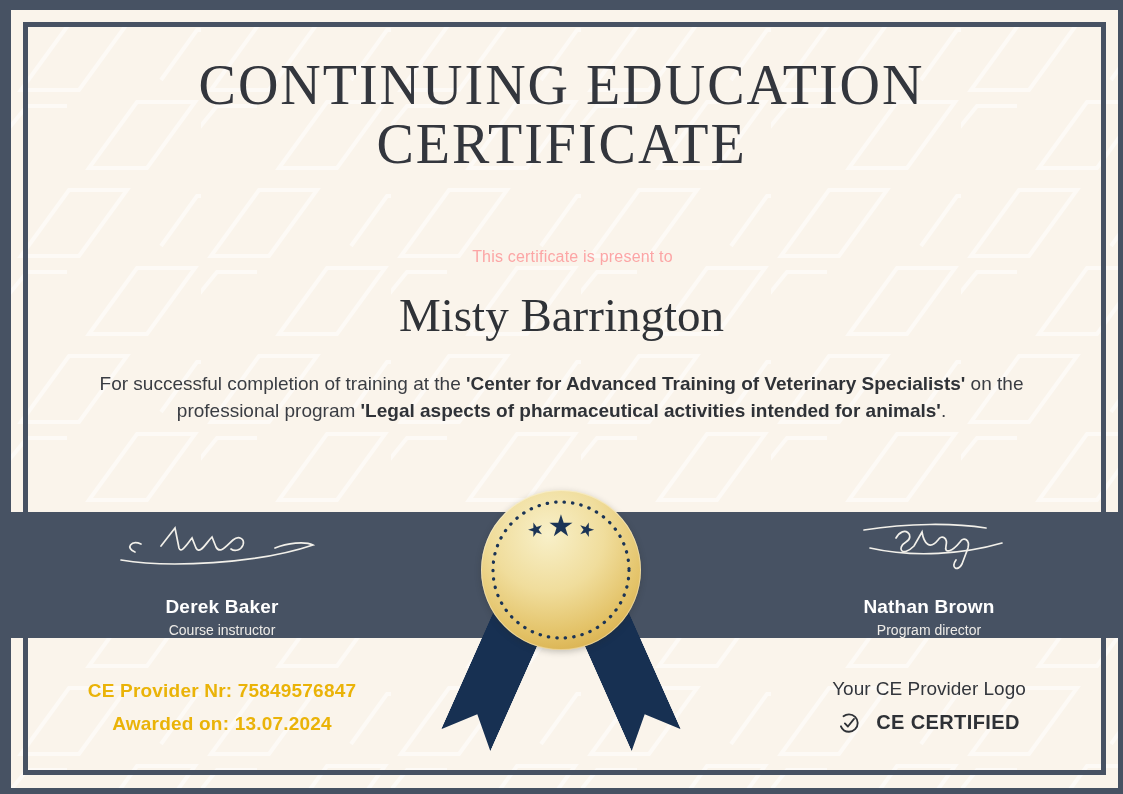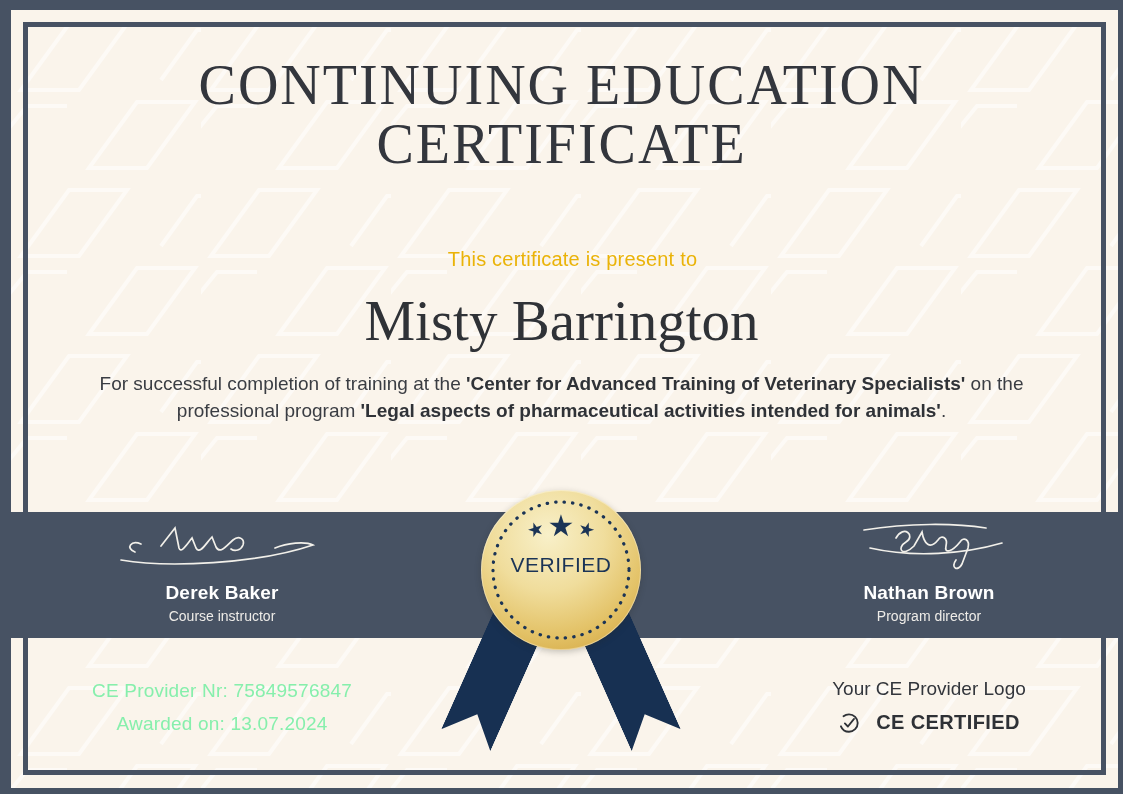--- a/index.html
+++ b/index.html
@@ -24,46 +24,46 @@
   
   .title {
     position:absolute; top:56px; left:0; width:100%;
     text-align:center;
     font-family:"Liberation Serif", serif;
     font-size:56px; line-height:1.06; font-weight:400;
     letter-spacing:2px; color:#33363D;
   }
   .subtitle {
     position:absolute; top:248px; left:0; width:100%;
-    text-align:center; font-size:20px; color:#eab308; letter-spacing:.2px;padding-left:22px;
+    text-align:center; font-size:16px; color:#fca5a5; letter-spacing:.2px;padding-left:22px;
   }
   .recipient {
     position:absolute; top:288px; left:0; width:100%;
     text-align:center;
     font-family:"Liberation Serif", serif;
-    font-size:57px; font-weight:400; color:#2F3237;
+    font-size:47px; font-weight:400; color:#2F3237;
   }
   .description {
     position:absolute; top:371px; left:50%; transform:translateX(-50%);
     width:980px; text-align:center;
     font-size:19px; line-height:1.4; color:#3A3D43;
   }
   .description b { color:#2F3237; font-weight:700; }
   
   .band {
     position:absolute; top:512px; left:0; width:100%; height:126px;
     background:#475263;
   }
   .sig-block {
     position:absolute; width:280px; text-align:center; color:#fff;
   }
   .sig-block.left  { left:82px;  top:514px; }
   .sig-block.right { left:789px; top:514px; }
   .sig-svg { display:block; margin:0 auto; height:58px; }
-  .sig-name { font-size:19px; font-weight:700; color:#FFFFFF; margin-top:10px; letter-spacing:.2px; }
+  .sig-name { font-size:19px; font-weight:700; color:#FFFFFF; margin-top:24px; letter-spacing:.2px; }
   .sig-role { font-size:14px; font-weight:400; color:#EEECE8; margin-top:4px; }
   
   .badge-wrap { position:absolute; left:459px; top:488px; width:204px; height:280px; }
   .ribbon {
     position:absolute; top:108px; width:54px; height:158px;
     background:#173052;
     clip-path:polygon(0 0, 100% 0, 100% 100%, 50% 82%, 0 100%);
   }
   .ribbon.left  { left:44px;  transform:rotate(24deg);  transform-origin:50% 0; }
   .ribbon.right { left:106px; transform:rotate(-24deg); transform-origin:50% 0; }
@@ -85,21 +85,21 @@
   .star-mid  { font-size:30px; }
   .badge-text {
     position:absolute; top:62px; left:0; width:100%;
     text-align:center; color:#1B3456;
     font-size:21px; font-weight:500; line-height:1.25; letter-spacing:.5px;
   }
   
   .footer-block { position:absolute; width:300px; text-align:center; }
   .footer-block.left  { left:72px;  top:680px; }
   .footer-block.right { left:779px; top:678px; }
-  .footer-line { font-size:19px; font-weight:400; color:#86efac; letter-spacing:.2px; }
+  .footer-line { font-size:19px; font-weight:700; color:#eab308; letter-spacing:.2px; }
   .footer-line + .footer-line { margin-top:11px; }
   .logo-label { font-size:19px; font-weight:500; color:#33363C; }
   .certified-row {
     margin-top:11px; display:flex; justify-content:center; align-items:center; gap:16px;
     font-size:20px; font-weight:600; color:#2E3136; letter-spacing:.4px;
   }
   .check-icon { display:block; }
 </style>
 </head>
 <body>
@@ -167,21 +167,20 @@
     <div class="badge-circle">
       <svg class="dot-ring" viewBox="0 0 160 160" xmlns="http://www.w3.org/2000/svg">
         <circle cx="80" cy="80" r="68" fill="none" stroke="#1B3456" stroke-width="3.2" stroke-linecap="round" stroke-dasharray="0.4 8.1"></circle>
       </svg>
       <div class="stars">
         <span class="star-side l">★</span>
         <span class="star-mid">★</span>
         <span class="star-side r">★</span>
       </div>
       <div class="badge-text">
-        <div>VERIFIED</div>
       </div>
     </div>
   </div>
 
   <div class="footer-block left">
     <div class="footer-line">CE Provider Nr: 75849576847</div>
     <div class="footer-line">Awarded on: 13.07.2024</div>
   </div>
 
   <div class="footer-block right">

